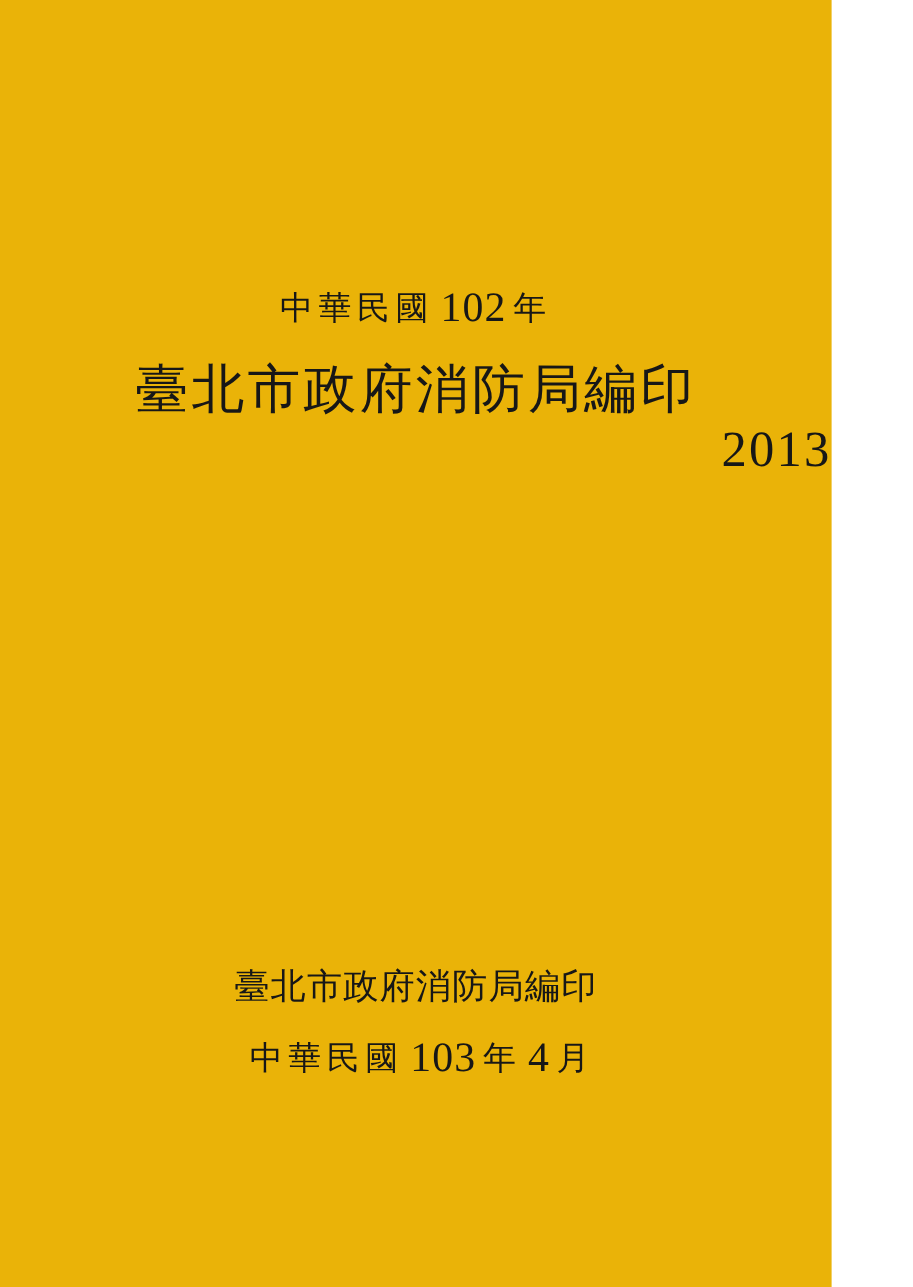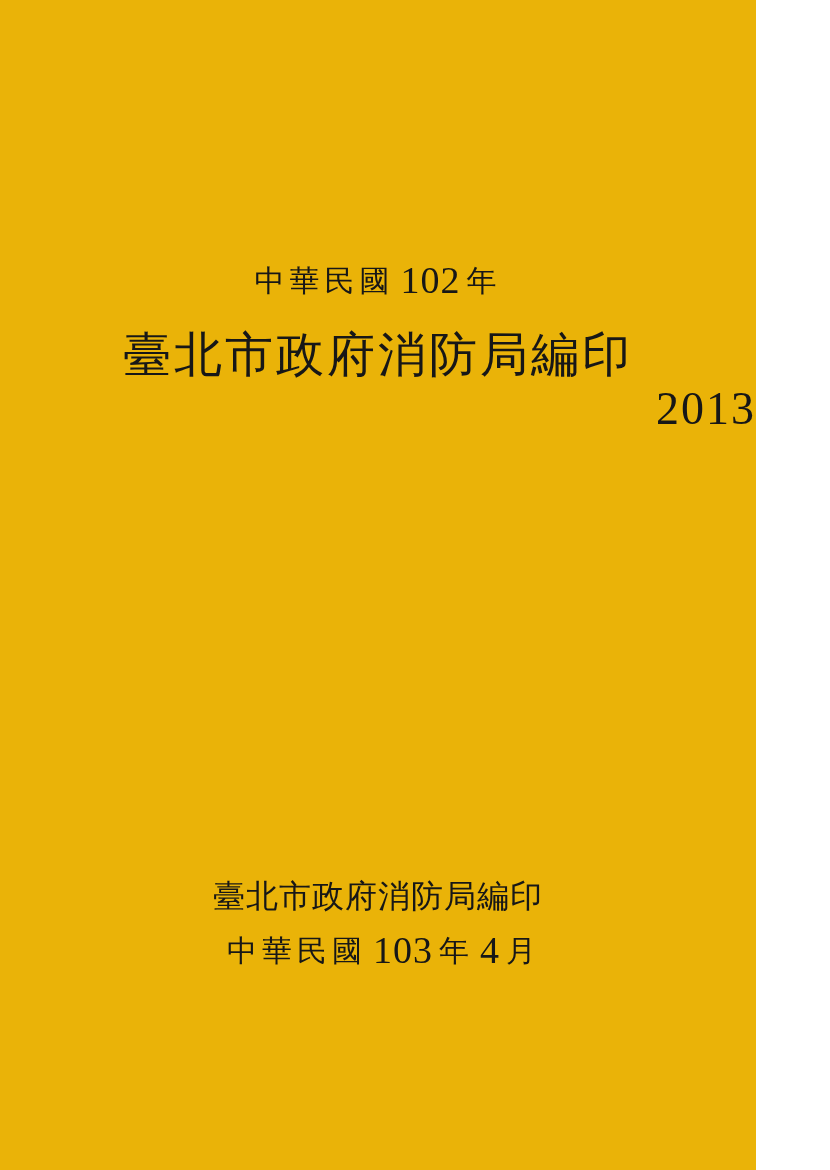--- a/index.html
+++ b/index.html
@@ -58,21 +58,21 @@
     text-align: right;
   }
   .publisher-line {
     font-size: 32px;
     line-height: 40px;
     letter-spacing: 1px;
     white-space: nowrap;
     margin-top: 12px;
   }
   .date-line {
-    margin-top: 16px;
+    margin-top: 28px;
     font-size: 30px;
     line-height: 36px;
     letter-spacing: 5px;
     white-space: nowrap;
     padding-left: 12px;
   }
 </style>
 </head>
 <body>
 

